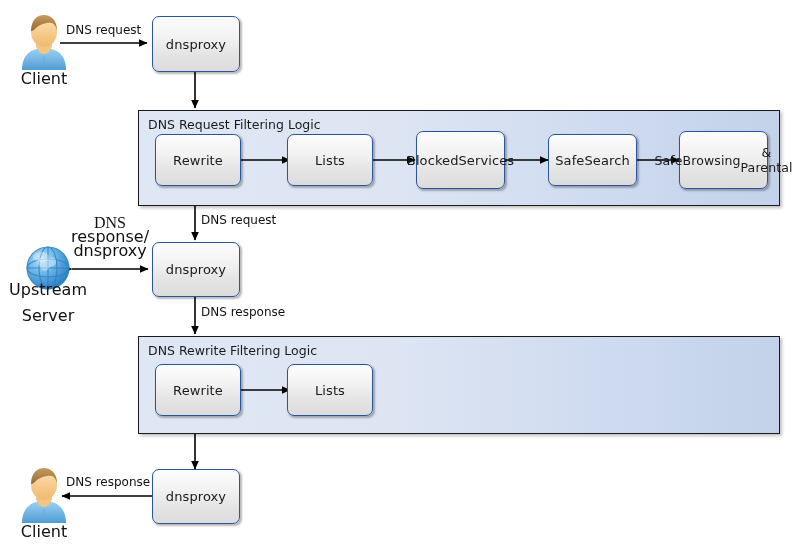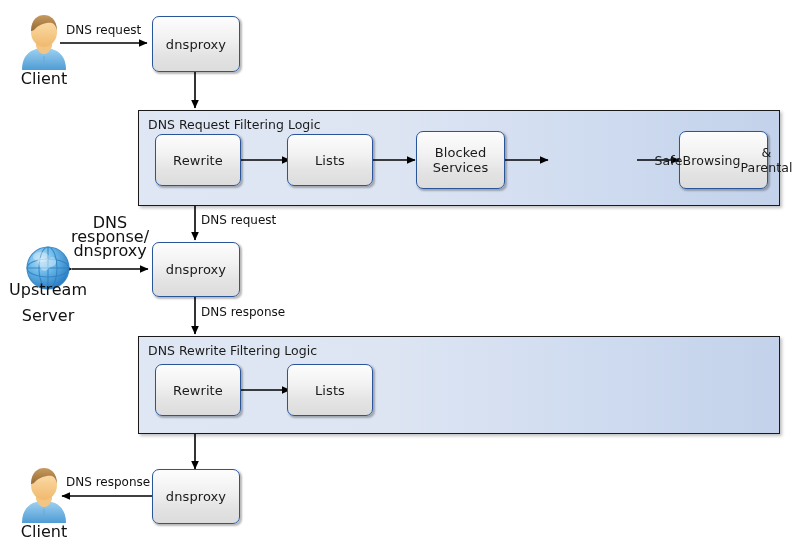--- a/index.html
+++ b/index.html
@@ -157,23 +157,26 @@
   <div class="container-box" style="left:138px; top:110px; width:642px; height:96px;">
     <div class="container-title">DNS Request Filtering Logic</div>
   </div>
 
   <div class="node" style="left:155px; top:134px; width:86px; height:52px;">
     <span>Rewrite</span>
   </div>
   <div class="node" style="left:287px; top:134px; width:86px; height:52px;">
     <span>Lists</span>
   </div>
-  <div class="node" style="left:416px; top:131px; width:89px; height:58px; flex-direction:column;">
+  <div class="node" style="left:416px; top:131px; width:89px; height:58px; flex-direction:row;">
     <span>Blocked</span>
     <span>Services</span>
+  </div>
+  <div class="node" style="left:548px; top:134px; width:89px; height:52px;">
+    <span>SafeSearch</span>
   </div>
   <div class="node" style="left:679px; top:131px; width:89px; height:58px; flex-direction:row; font-size:12.5px;">
     <span>SafeBrowsing</span>
     <span>&amp; Parental</span>
   </div>
 
   <div class="label" style="left:201px; top:213px;">DNS request</div>
 
   <div class="icon-wrap" style="left:21px; top:241px; width:54px; height:54px;">
     <svg width="54" height="54" viewBox="0 0 54 54" xmlns="http://www.w3.org/2000/svg">
@@ -196,21 +199,21 @@
       <ellipse cx="20" cy="16" rx="8" ry="5" fill="#ffffff" opacity="0.3"></ellipse>
     </svg>
   </div>
   <div class="caption" style="left:8px; top:283px; width:80px;">Upstream</div>
   <div class="caption" style="left:8px; top:309px; width:80px;">Server</div>
 
   <div class="node" style="left:152px; top:242px; width:88px; height:55px;">
     <span>dnsproxy</span>
   </div>
 
-  <div class="caption" style="left:70px; top:216px; width:80px;">DNS</div>
+  <div class="caption" style="left:70px; top:216px; width:80px;font-family:Liberation Serif, serif;">DNS</div>
   <div class="caption" style="left:70px; top:230px; width:80px;">response/</div>
   <div class="caption" style="left:70px; top:244px; width:80px;">dnsproxy</div>
 
   <div class="label" style="left:201px; top:305px;">DNS response</div>
 
   <div class="container-box" style="left:138px; top:336px; width:642px; height:98px;">
     <div class="container-title">DNS Rewrite Filtering Logic</div>
   </div>
 
   <div class="node" style="left:155px; top:364px; width:86px; height:52px;">

